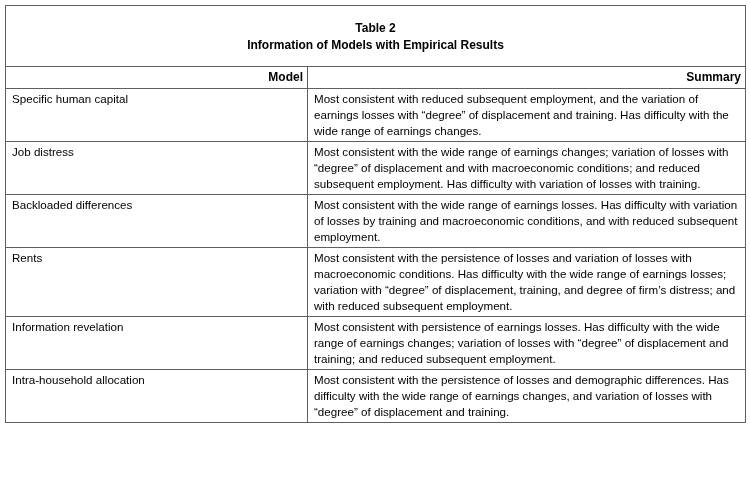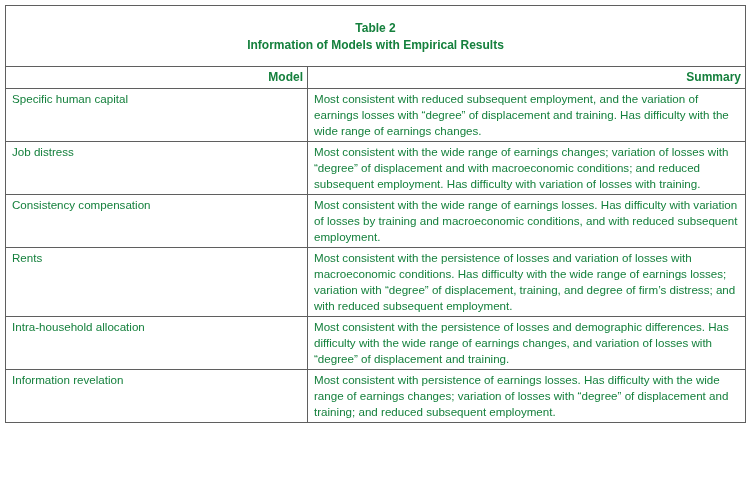--- a/index.html
+++ b/index.html
@@ -20,21 +20,21 @@
     position: absolute;
     left: 5px;
     top: 5px;
     width: 740px;
     border-collapse: collapse;
     table-layout: fixed;
   }
   table.results td {
     border: 1px solid #5f5f5f;
     vertical-align: top;
-    color: #15803d;
+    color: #000000;
   }
   td.title-cell {
     text-align: center;
     font-weight: bold;
     font-size: 12px;
     line-height: 17px;
     padding: 14px 10px 12px 10px;
   }
   td.hcell {
     text-align: right;
@@ -72,30 +72,30 @@
       </tr>
       <tr>
         <td class="model">Specific human capital</td>
         <td class="summary">Most consistent with reduced subsequent employment, and the variation of earnings losses with “degree” of displacement and training. Has difficulty with the wide range of earnings changes.</td>
       </tr>
       <tr>
         <td class="model">Job distress</td>
         <td class="summary">Most consistent with the wide range of earnings changes; variation of losses with “degree” of displacement and with macroeconomic conditions; and reduced subsequent employment. Has difficulty with variation of losses with training.</td>
       </tr>
       <tr>
-        <td class="model">Consistency compensation</td>
+        <td class="model">Backloaded differences</td>
         <td class="summary">Most consistent with the wide range of earnings losses. Has difficulty with variation of losses by training and macroeconomic conditions, and with reduced subsequent employment.</td>
       </tr>
       <tr>
         <td class="model">Rents</td>
         <td class="summary">Most consistent with the persistence of losses and variation of losses with macroeconomic conditions. Has difficulty with the wide range of earnings losses; variation with “degree” of displacement, training, and degree of firm’s distress; and with reduced subsequent employment.</td>
       </tr>
       <tr>
+        <td class="model">Information revelation</td>
+        <td class="summary">Most consistent with persistence of earnings losses. Has difficulty with the wide range of earnings changes; variation of losses with “degree” of displacement and training; and reduced subsequent employment.</td>
+      </tr>
+      <tr>
         <td class="model">Intra-household allocation</td>
         <td class="summary">Most consistent with the persistence of losses and demographic differences. Has difficulty with the wide range of earnings changes, and variation of losses with “degree” of displacement and training.</td>
-      </tr>
-      <tr>
-        <td class="model">Information revelation</td>
-        <td class="summary">Most consistent with persistence of earnings losses. Has difficulty with the wide range of earnings changes; variation of losses with “degree” of displacement and training; and reduced subsequent employment.</td>
       </tr>
     </tbody>
   </table>
 </div>
 
 </body></html>

